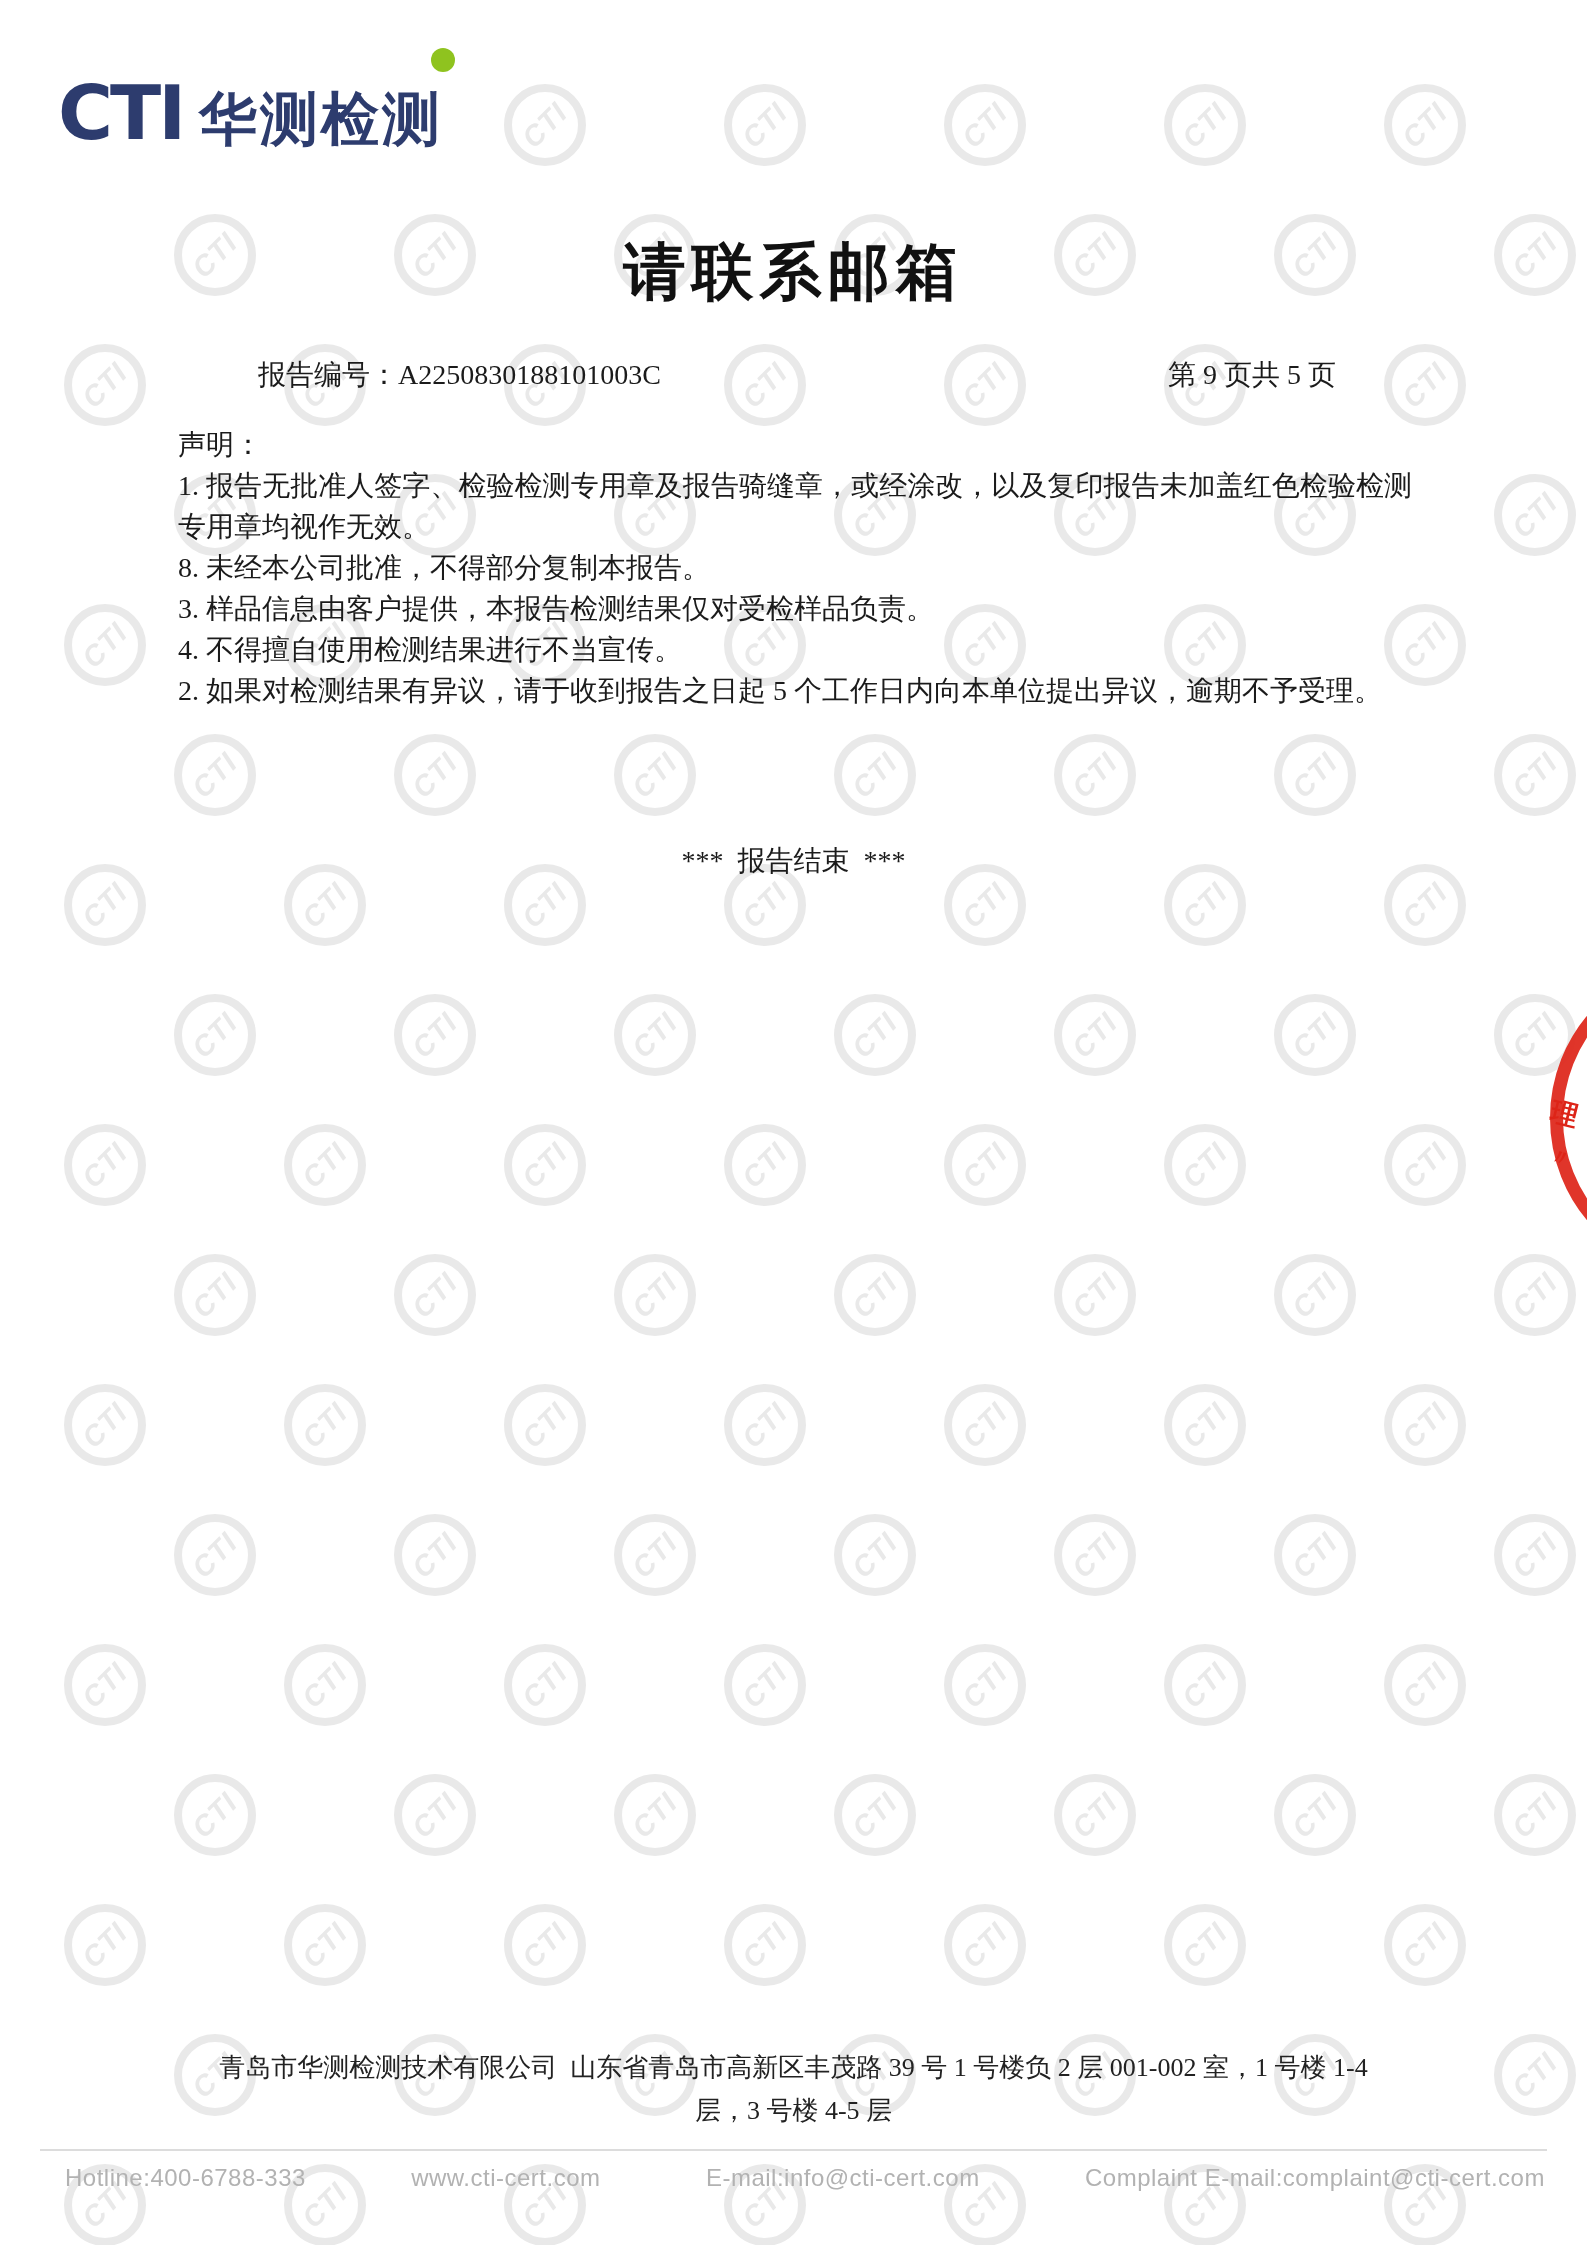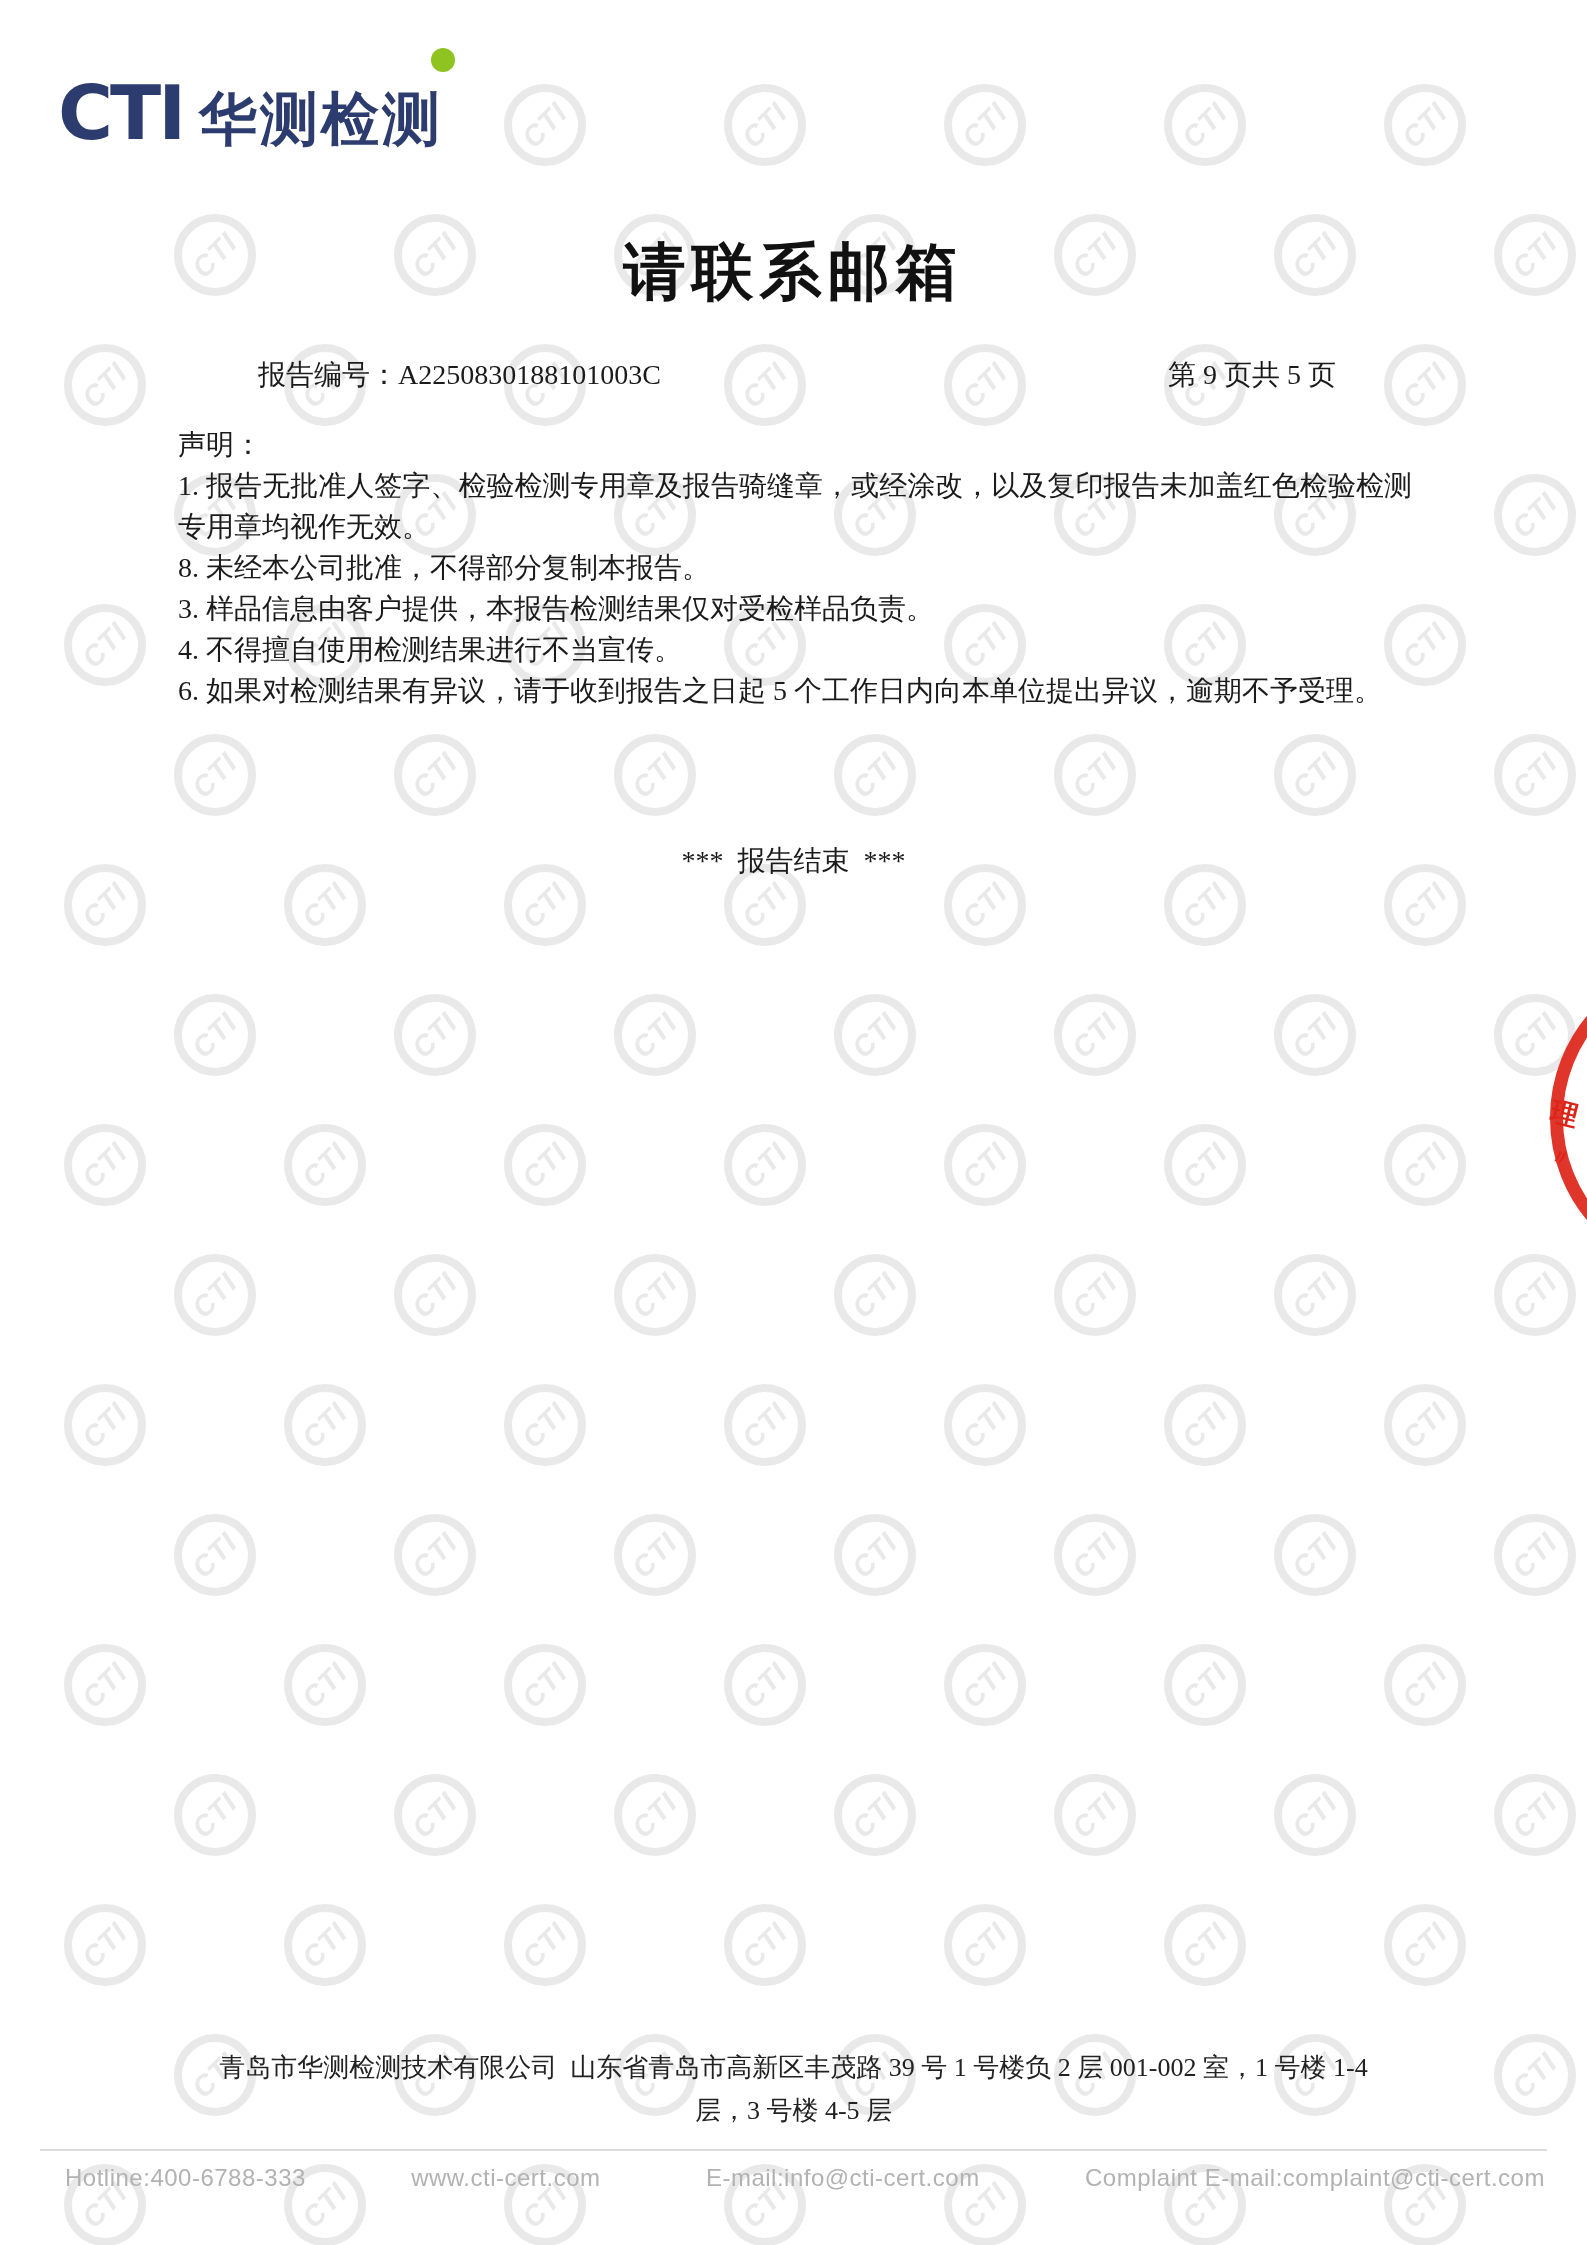--- a/index.html
+++ b/index.html
@@ -476,21 +476,21 @@
   <div class="report-no"><span>报告编号：</span><span>A2250830188101003C</span></div>
 
   <div class="page-ind">第 9 页共 5 页</div>
 
   <div class="decl">
     <p>声明：</p>
     <p>1. 报告无批准人签字、检验检测专用章及报告骑缝章，或经涂改，以及复印报告未加盖红色检验检测专用章均视作无效。</p>
     <p>8. 未经本公司批准，不得部分复制本报告。</p>
     <p>3. 样品信息由客户提供，本报告检测结果仅对受检样品负责。</p>
     <p>4. 不得擅自使用检测结果进行不当宣传。</p>
-    <p>6. 如果对检测结果有异议，请于收到报告之日起 5 个工作日内向本单位提出异议，逾期不予受理。</p>
+    <p>2. 如果对检测结果有异议，请于收到报告之日起 5 个工作日内向本单位提出异议，逾期不予受理。</p>
   </div>
 
   <div class="end-marker">***  报告结束  ***</div>
 
   <div class="stamp-arc" style="border-color: rgb(221, 36, 24);"></div>
   <span class="stamp-frag f1" style="color: rgb(221, 36, 24);">理</span>
   <span class="stamp-frag f2" style="color: rgb(221, 36, 24);">〃</span>
 
   <div class="addr1">青岛市华测检测技术有限公司  山东省青岛市高新区丰茂路 39 号 1 号楼负 2 层 001-002 室，1 号楼 1-4</div>
   <div class="addr2">层，3 号楼 4-5 层</div>

